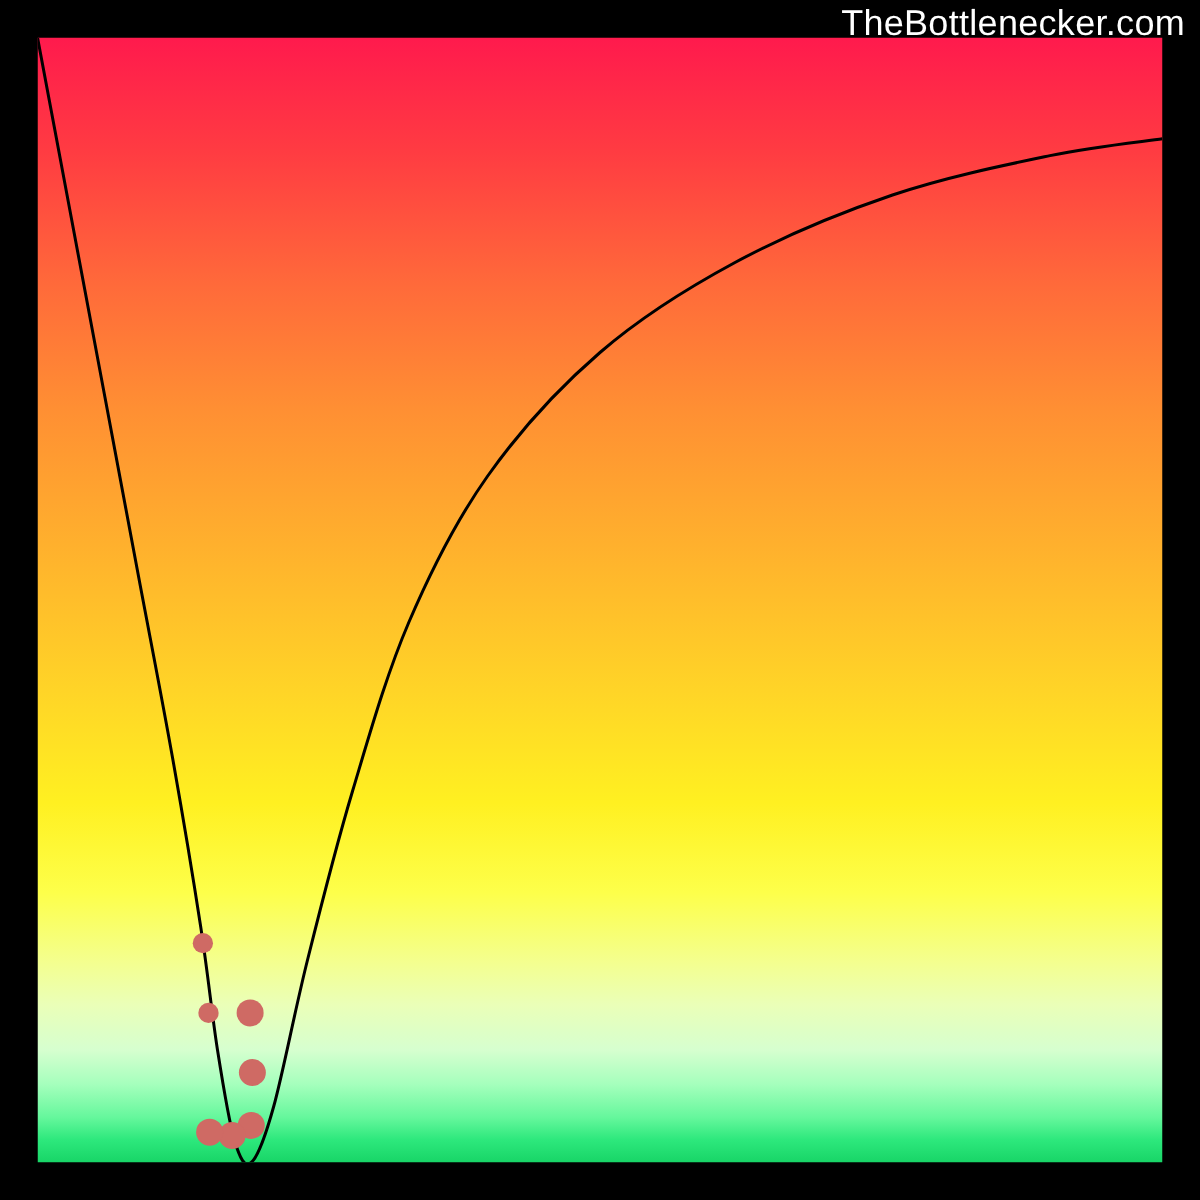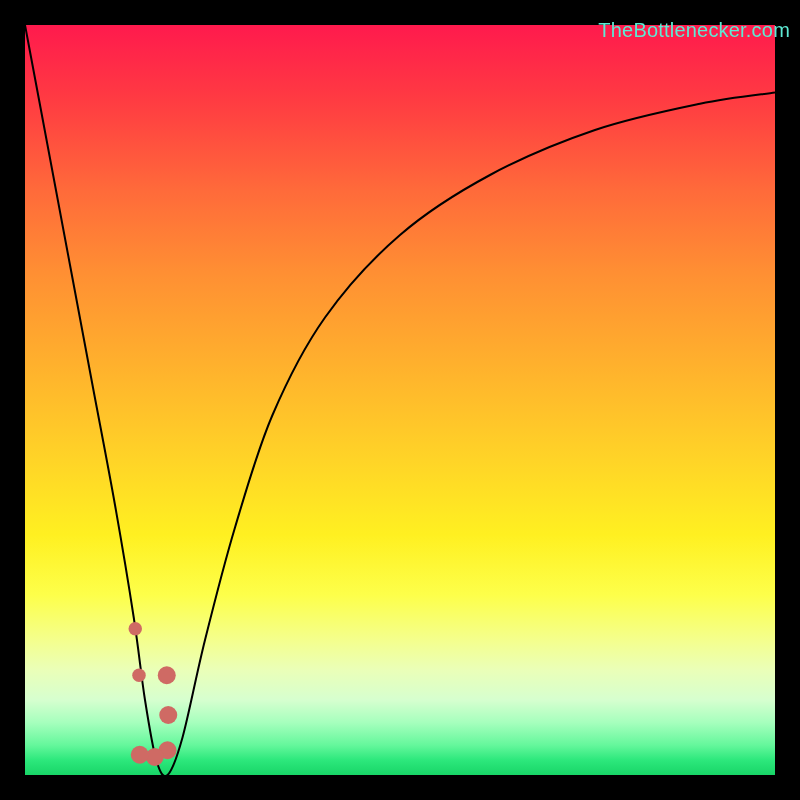--- a/index.html
+++ b/index.html
@@ -46,25 +46,24 @@
       #a6ffbd 93%,
       #65f79c 96%,
       #2de87c 98%,
       #18d567 100%
     );
   }
   .watermark {
     position: absolute;
     top: 2px;
     right: 10px;
-    color: #5eead4;
-    font-size: 20px;
+    color: #ffffff;
+    font-size: 24px;
     font-weight: 500;
     letter-spacing: 0.2px;
-    margin-top: 17px;
   }
   svg.curves {
     position: absolute;
     inset: 0;
   }
 </style>
 </head>
 <body>
 
 <div class="frame">

